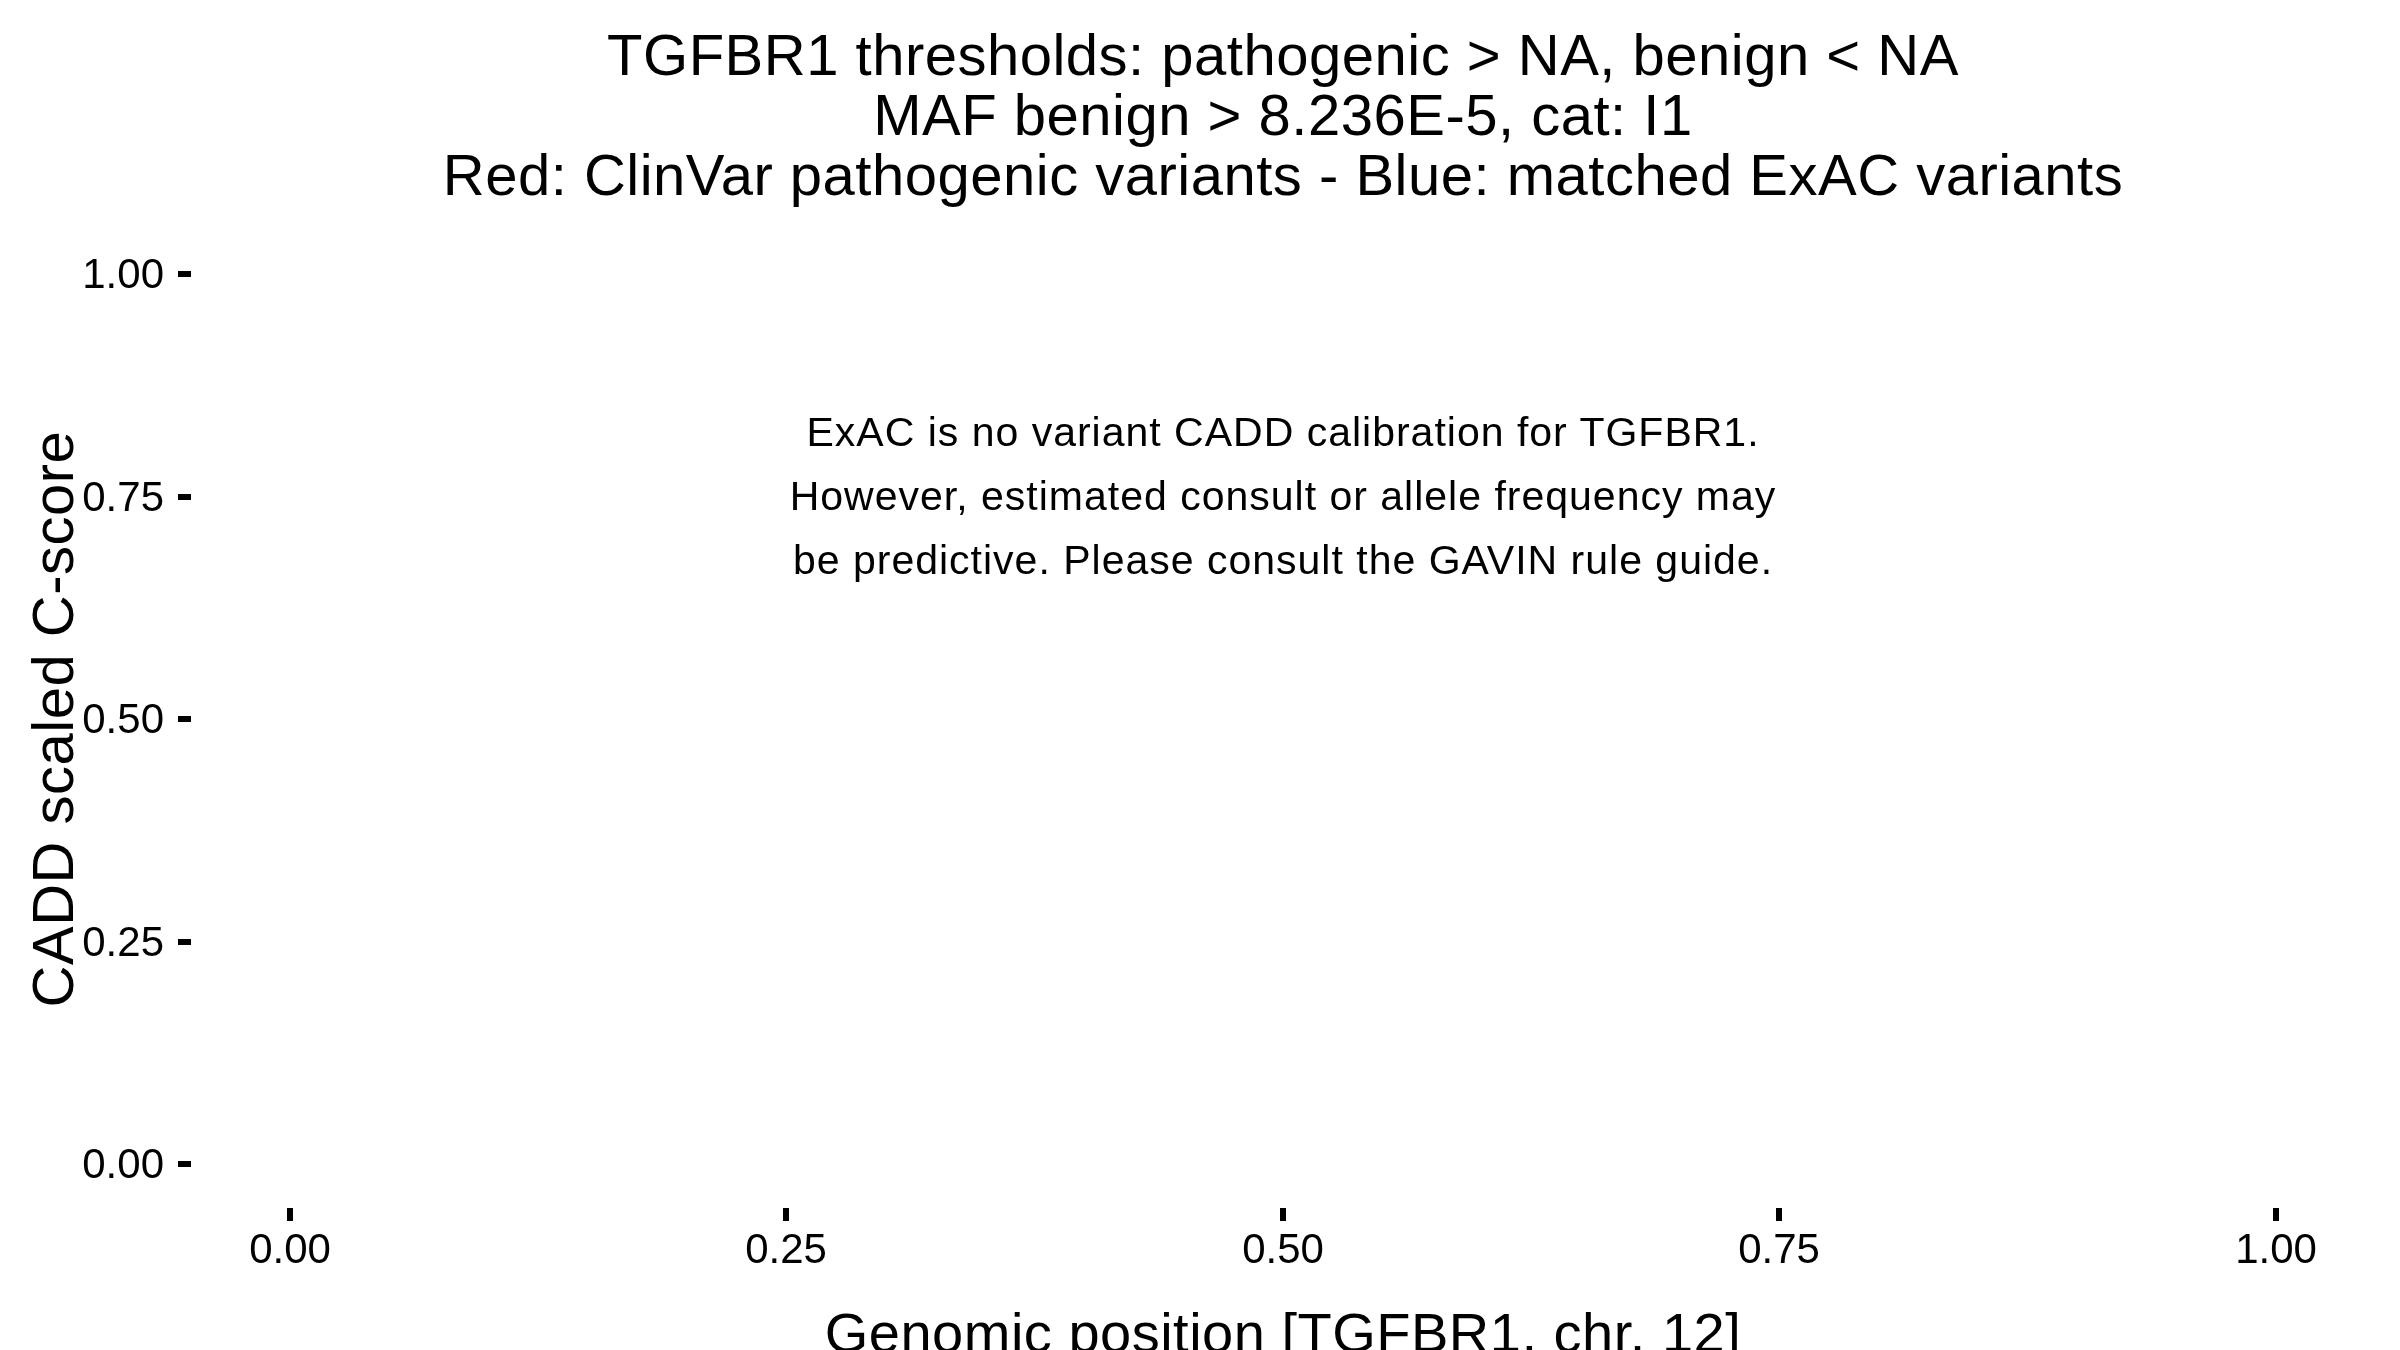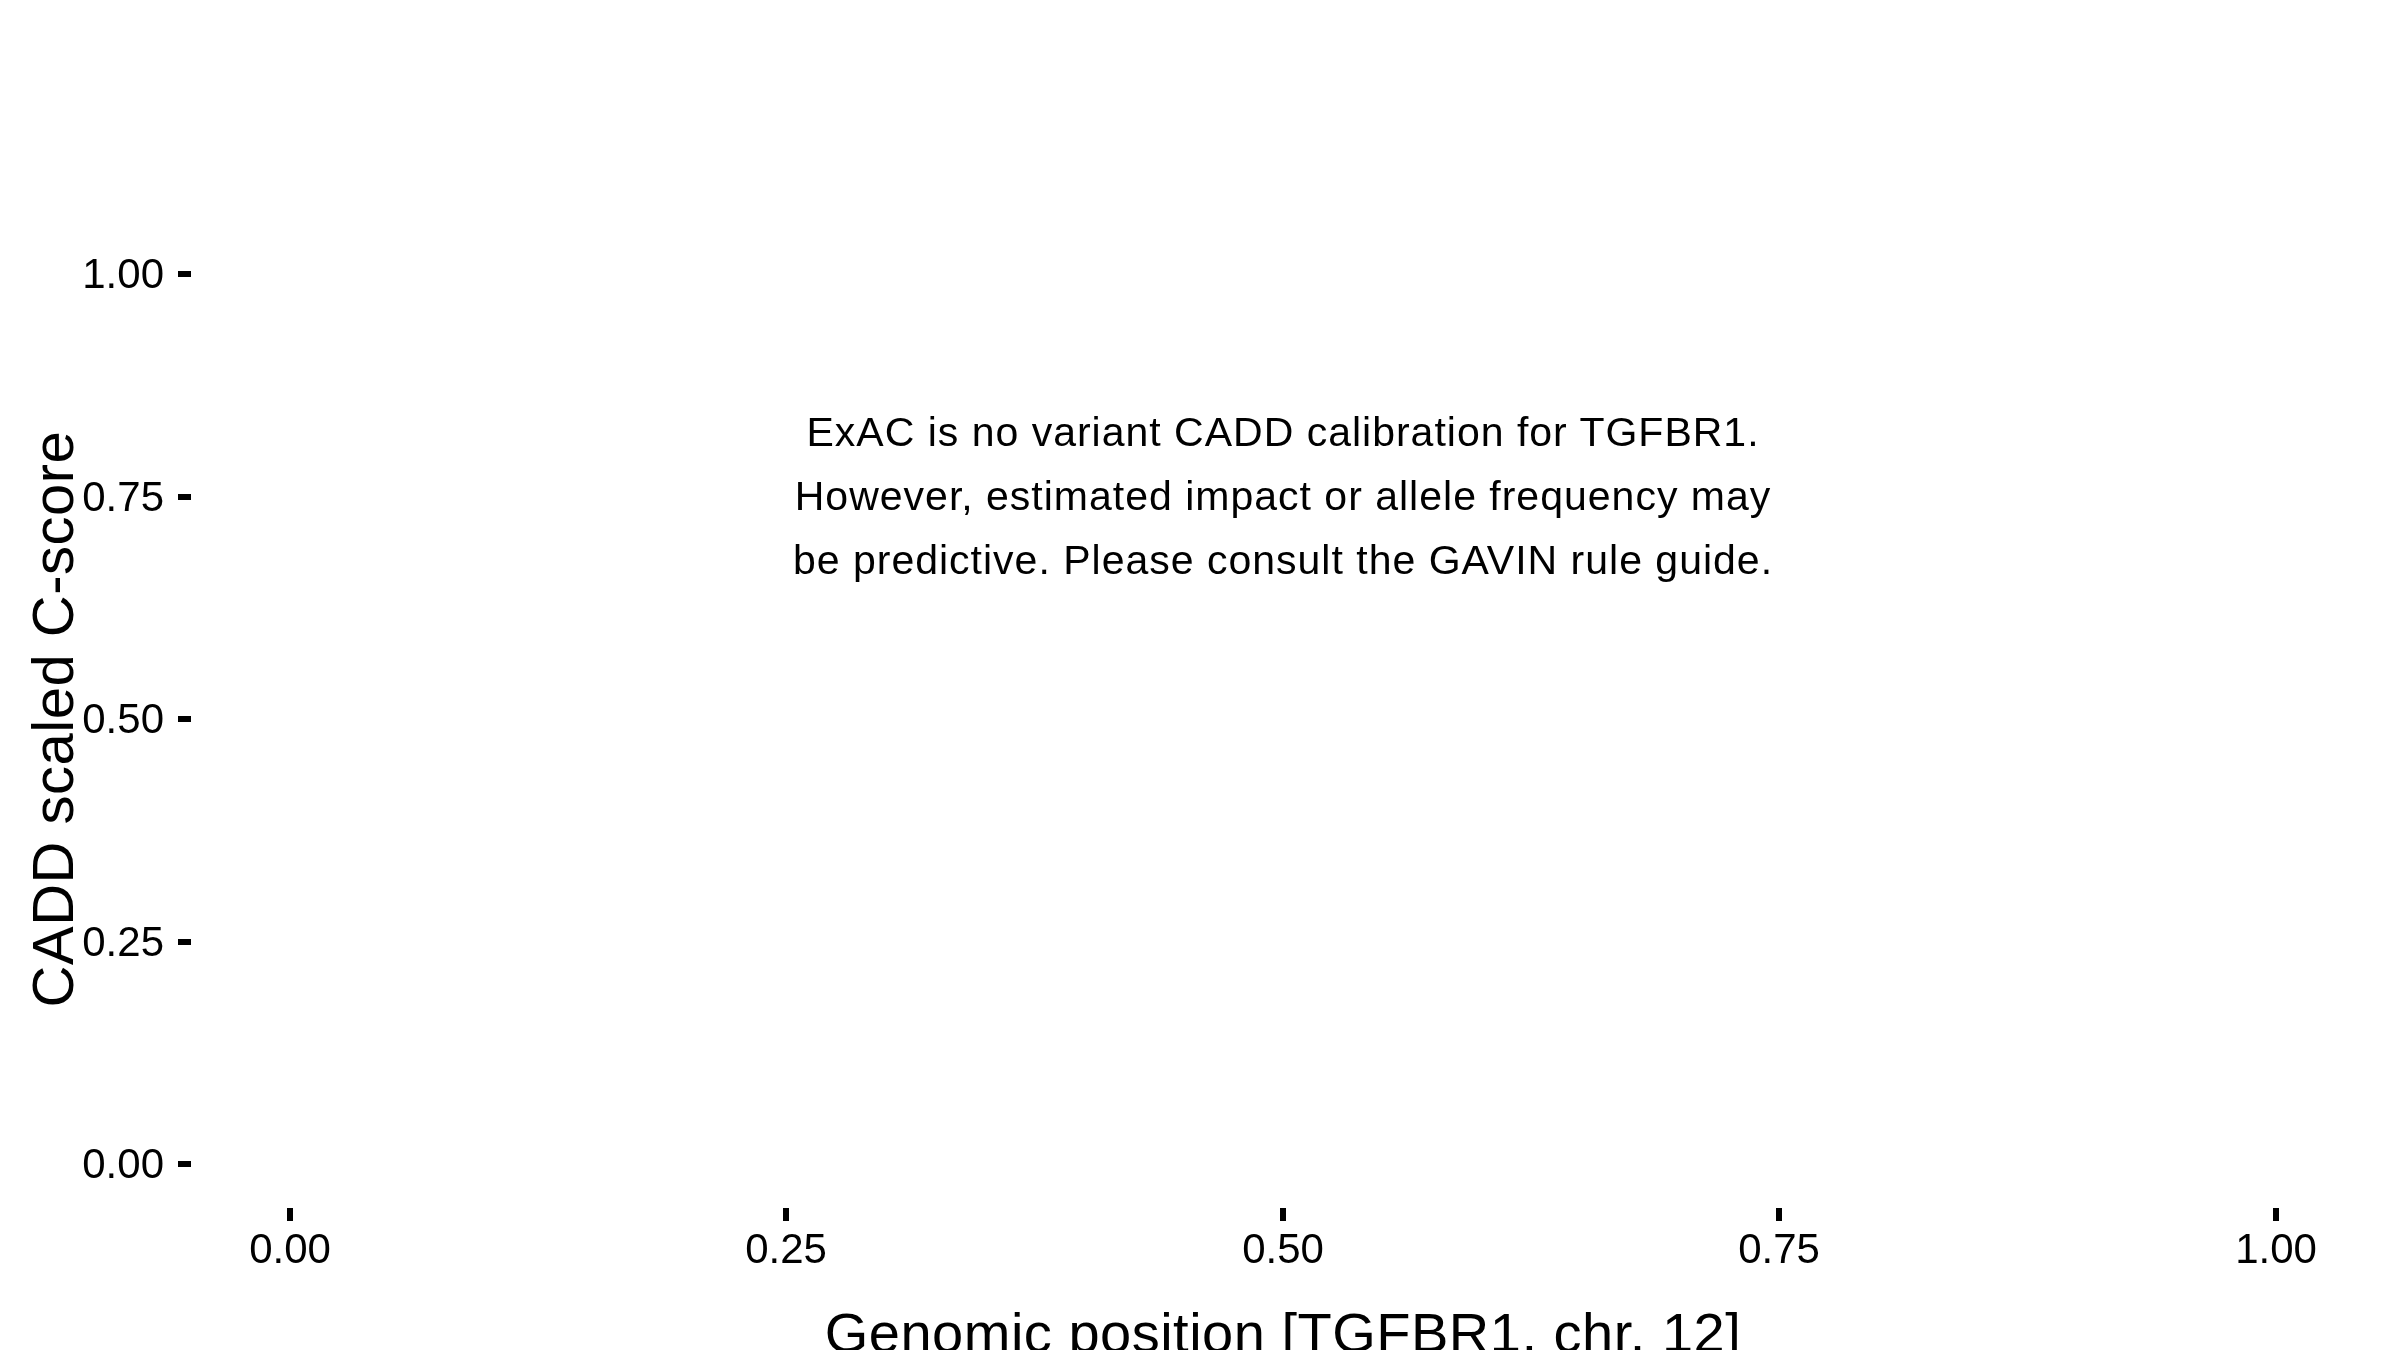--- a/index.html
+++ b/index.html
@@ -80,24 +80,29 @@
     width: 6px;
     height: 13px;
     background: #000000;
   }
 </style>
 </head>
 <body>
 
 <div id="canvas">
 
+  <div class="center-col plot-title">
+    <div>TGFBR1 thresholds: pathogenic &gt; NA, benign &lt; NA</div>
+    <div>MAF benign &gt; 8.236E-5, cat: I1</div>
+    <div>Red: ClinVar pathogenic variants - Blue: matched ExAC variants</div>
+  </div>
 
   <div class="center-col annotation">
     <div>ExAC is no variant CADD calibration for TGFBR1.</div>
-    <div>However, estimated impact or allele frequency may</div>
+    <div>However, estimated consult or allele frequency may</div>
     <div>be predictive. Please consult the GAVIN rule guide.</div>
   </div>
 
   <div class="y-axis-title">CADD scaled C-score</div>
 
   <div class="y-tick-mark" style="top:271px;"></div>
   <div class="y-tick-mark" style="top:494px;"></div>
   <div class="y-tick-mark" style="top:716px;"></div>
   <div class="y-tick-mark" style="top:939px;"></div>
   <div class="y-tick-mark" style="top:1161px;"></div>

